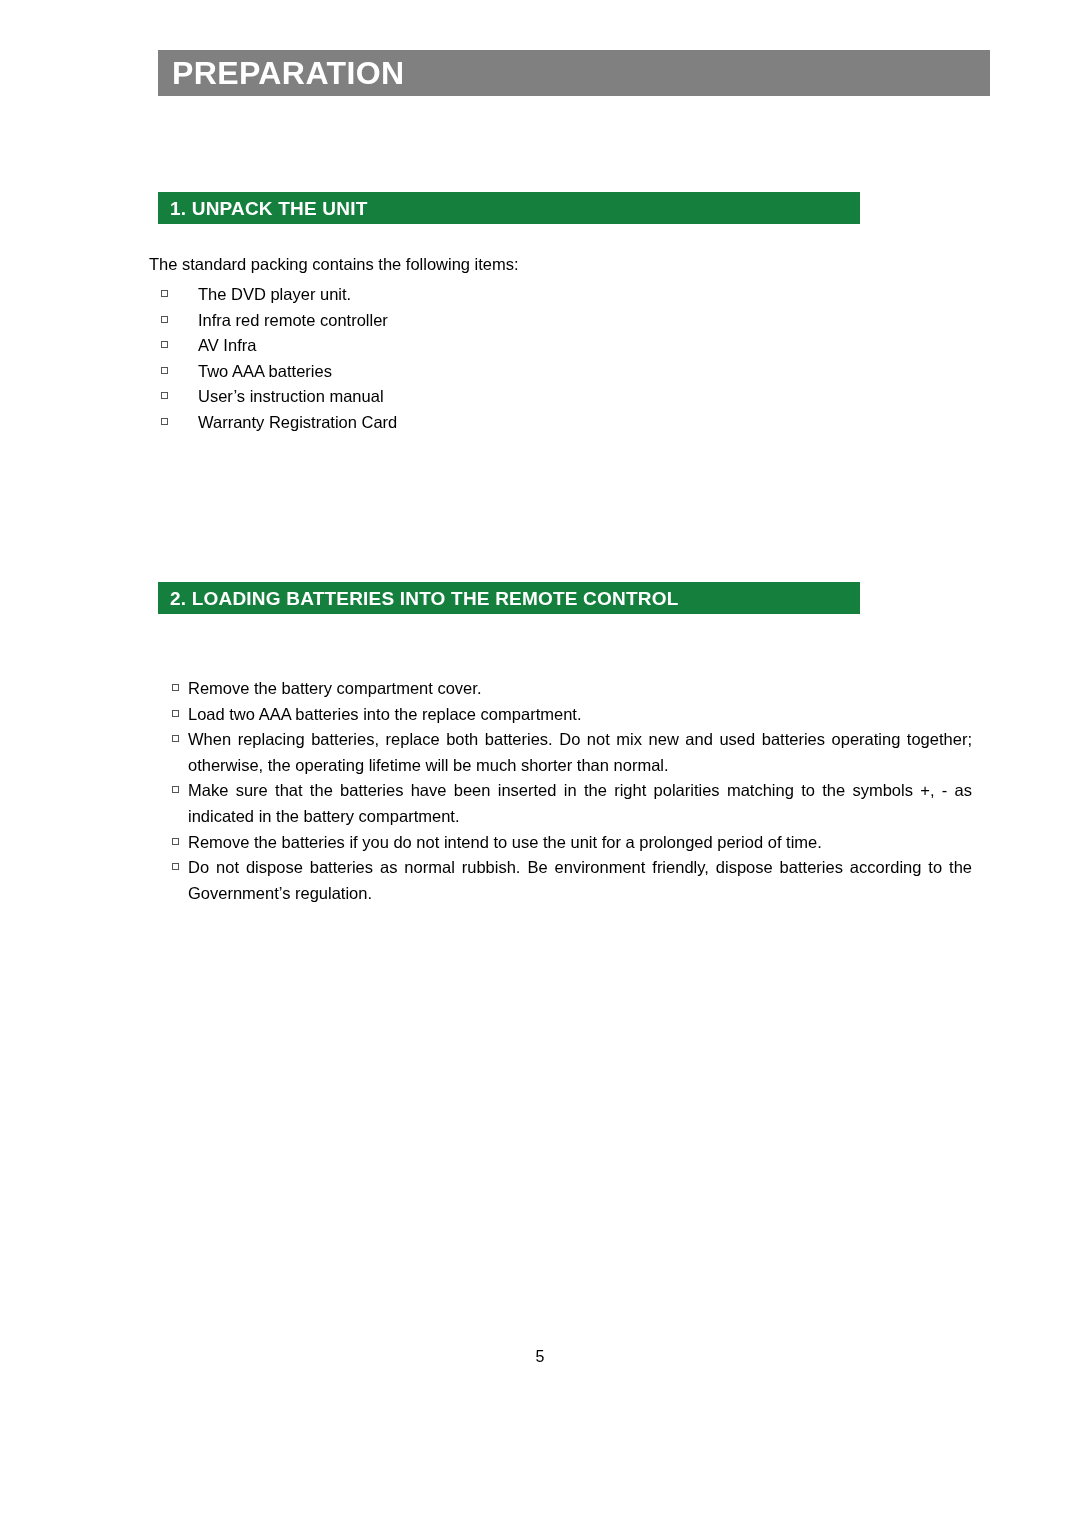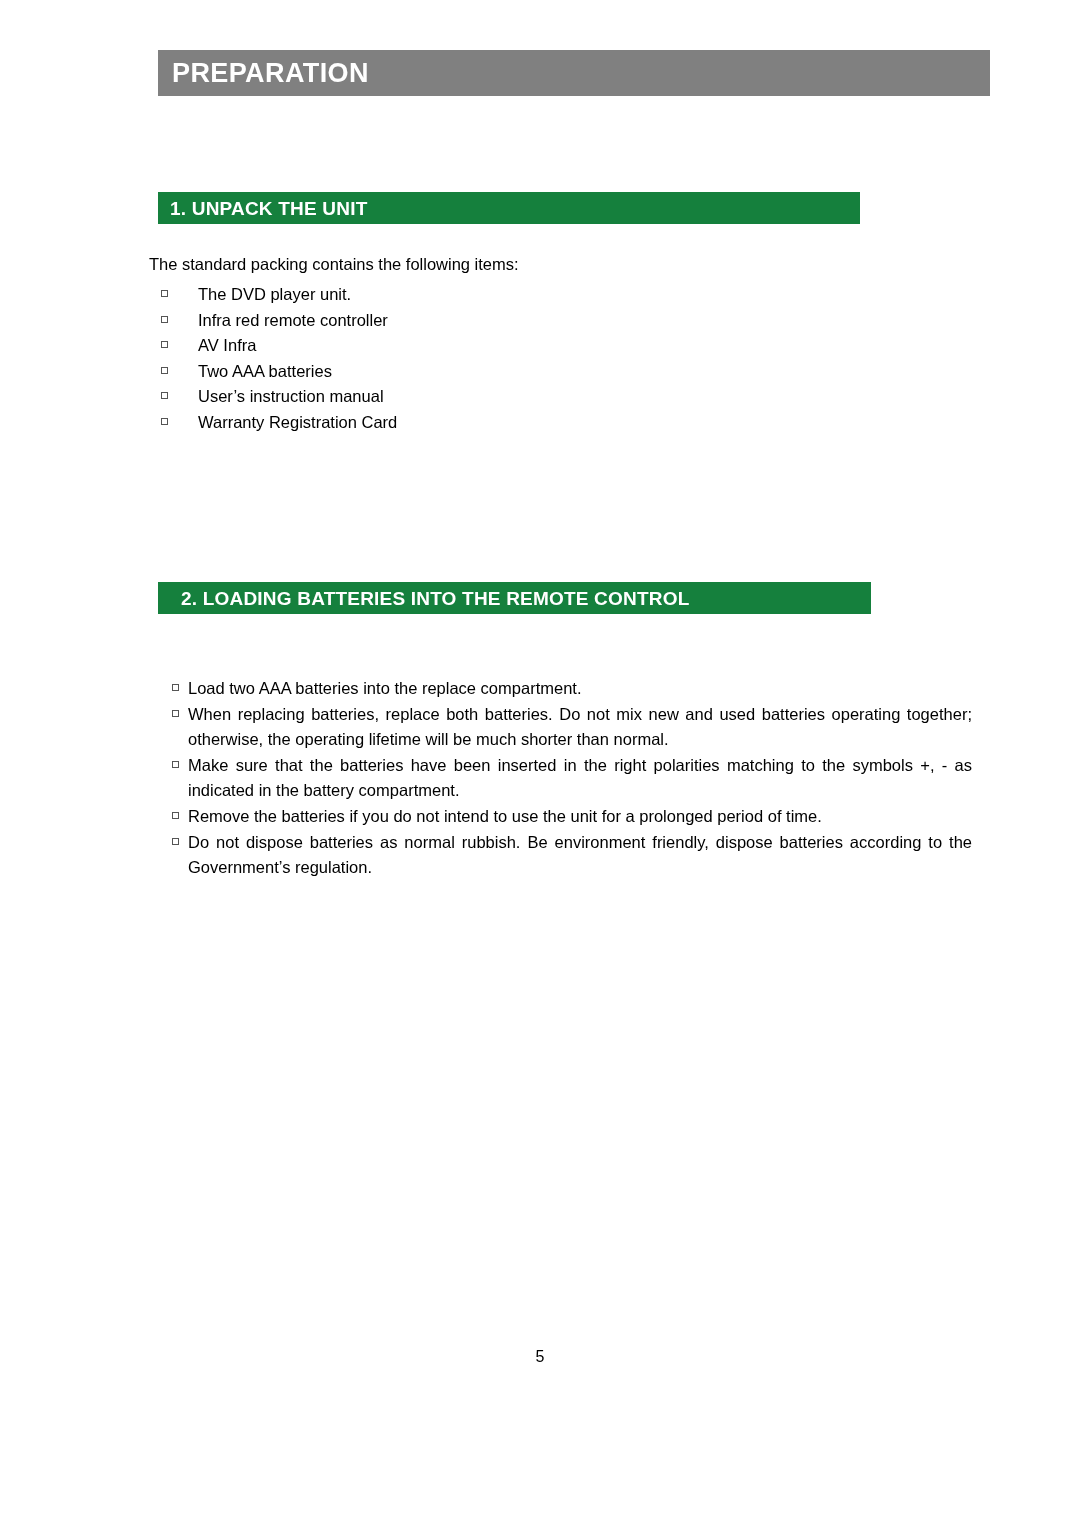--- a/index.html
+++ b/index.html
@@ -26,21 +26,21 @@
     position: absolute;
     left: 158px;
     top: 50px;
     width: 832px;
     height: 46px;
     background: #808080;
     display: flex;
     align-items: center;
   }
   .title-bar .title-text {
-    font-size: 27px;
+    font-size: 32px;
     font-weight: bold;
     color: #ffffff;
     letter-spacing: 0.4px;
     padding-left: 14px;
     line-height: 1;
     text-align: center;
   }
 
   
   .section-bar {
@@ -54,21 +54,21 @@
   }
   .section-bar .section-text {
     font-size: 19px;
     font-weight: bold;
     color: #ffffff;
     padding-left: 12px;
     letter-spacing: 0.2px;
     line-height: 1;
   }
   #section-bar-1 { top: 192px; }
-  #section-bar-2 { top: 582px; padding-left: 11px; }
+  #section-bar-2 { top: 582px; }
 
   
   .intro-line {
     position: absolute;
     left: 149px;
     top: 255px;
     font-size: 16.5px;
     color: #000;
     line-height: 1.2;
   }
@@ -184,20 +184,24 @@
     </li>
   </ul>
 
   <div class="section-bar" id="section-bar-2">
     <span class="section-text">2. LOADING BATTERIES INTO THE REMOTE CONTROL</span>
   </div>
 
   <ul class="list-justified">
     <li>
       <span class="bullet"></span>
+      <span class="txt">Remove the battery compartment cover.</span>
+    </li>
+    <li>
+      <span class="bullet"></span>
       <span class="txt">Load two AAA batteries into the replace compartment.</span>
     </li>
     <li>
       <span class="bullet"></span>
       <span class="txt">When replacing batteries, replace both batteries. Do not mix new and used batteries operating together; otherwise, the operating lifetime will be much shorter than normal.</span>
     </li>
     <li>
       <span class="bullet"></span>
       <span class="txt">Make sure that the batteries have been inserted in the right polarities matching to the symbols +, - as indicated in the battery compartment.</span>
     </li>

